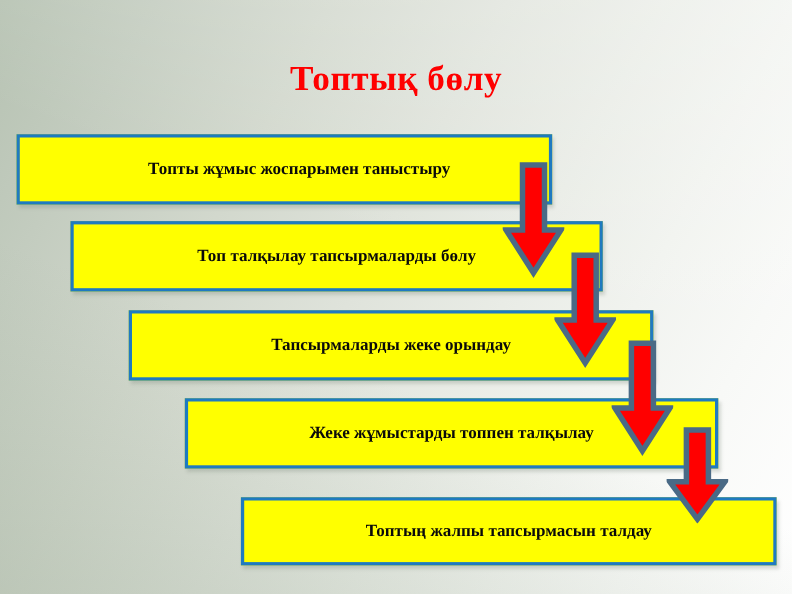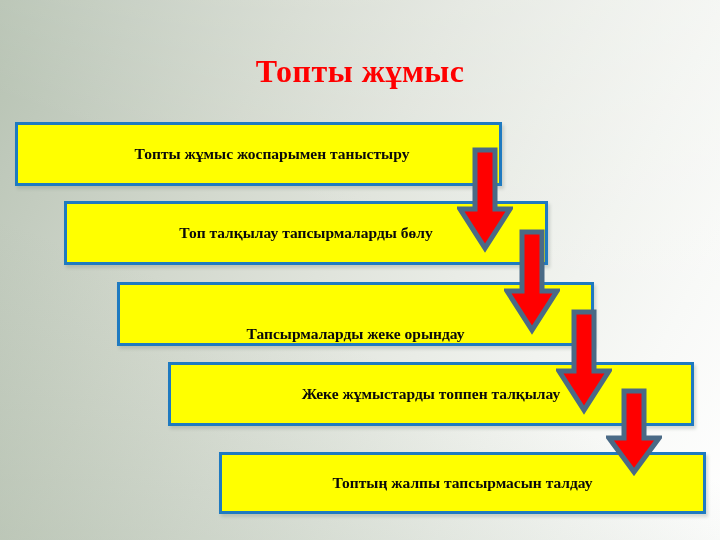--- a/index.html
+++ b/index.html
@@ -73,42 +73,42 @@
     font-weight: bold;
     color: #0A0A0A;
     text-align: center;
     line-height: 1.15;
     padding: 0 10px;
     white-space: nowrap;
   }
 
   #box-0 { left: 15px;  top: 122px; width: 487px; height: 64px; padding-left: 27px; }
   #box-1 { left: 64px;  top: 201px; width: 484px; height: 64px; }
-  #box-2 { left: 117px; top: 282px; width: 477px; height: 64px; align-items: flex-end; }
-  #box-3 { left: 168px; top: 362px; width: 526px; height: 64px; }
+  #box-2 { left: 117px; top: 282px; width: 477px; height: 64px; }
+  #box-3 { left: 168px; top: 362px; width: 485px; height: 64px; }
   #box-4 { left: 219px; top: 452px; width: 487px; height: 62px; font-family: Liberation Serif, serif; }
 
   
   .arrow {
     position: absolute;
     z-index: 4;
   }
   .arrow svg { display: block; }
 
   #arrow-0 { left: 457px; top: 147px; }
   #arrow-1 { left: 504px; top: 229px; }
   #arrow-2 { left: 556px; top: 309px; }
   #arrow-3 { left: 606px; top: 388px; }
 </style>
 </head>
 <body>
 
 <div id="slide">
 
-  <div id="title">Топты жұмыс</div>
+  <div id="title">Топтық бөлу</div>
 
   <div class="flow-box" id="box-0">
     <span class="label">Топты жұмыс жоспарымен таныстыру</span>
   </div>
 
   <div class="flow-box" id="box-1">
     <span class="label">Топ талқылау тапсырмаларды бөлу</span>
   </div>
 
   <div class="flow-box" id="box-2">

